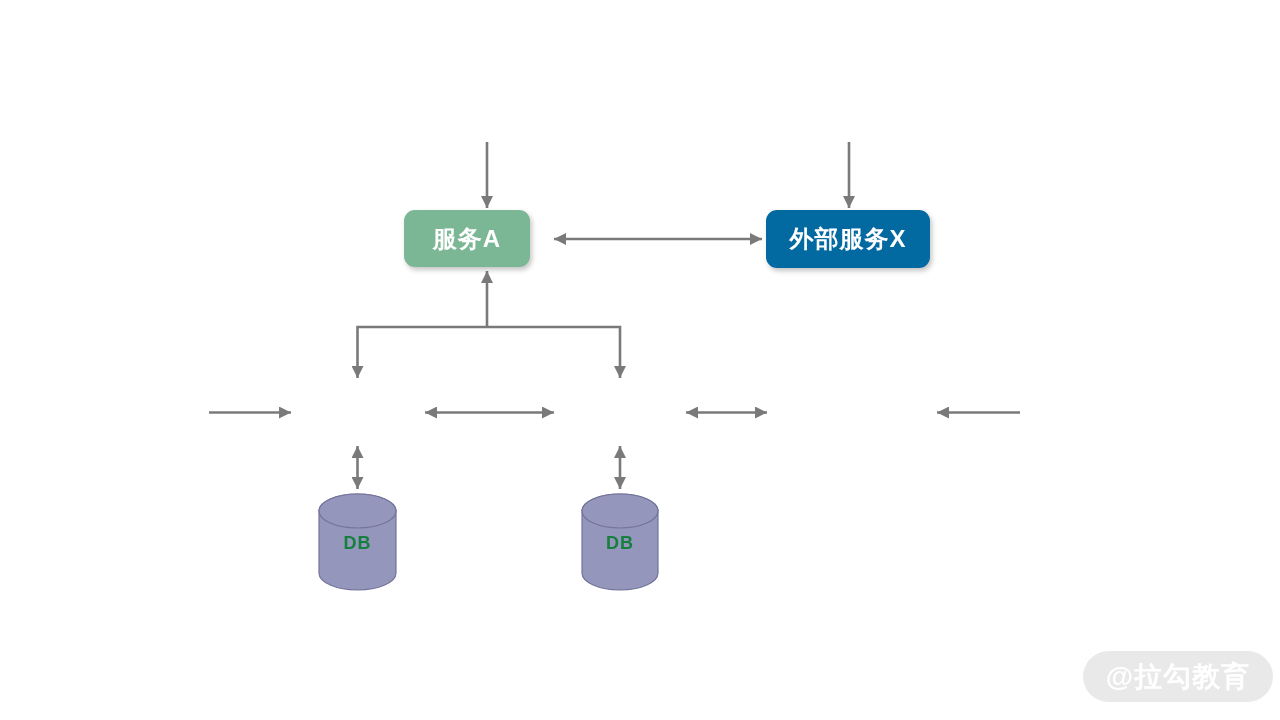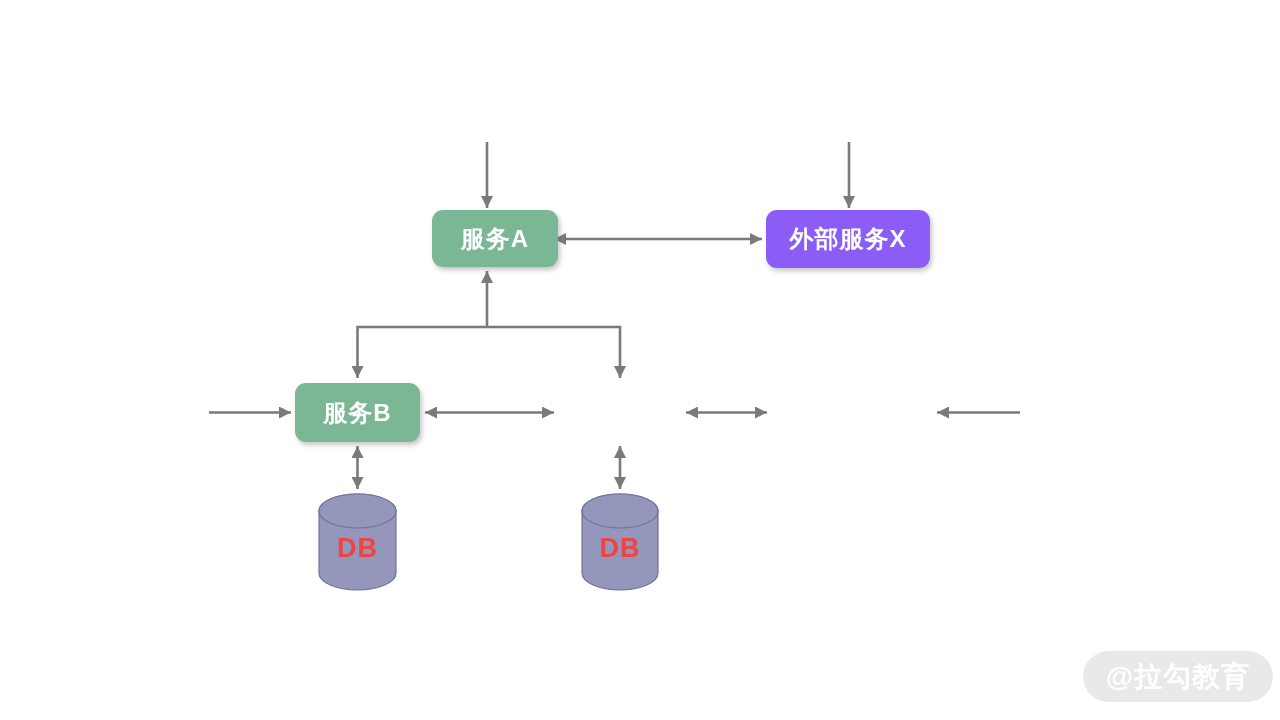--- a/index.html
+++ b/index.html
@@ -19,24 +19,24 @@
     display: flex; align-items: center; justify-content: center;
     border-radius: 11px;
     color: #ffffff;
     font-size: 24px; font-weight: 700;
     letter-spacing: 1px;
     box-shadow: 2px 3px 5px rgba(110,110,110,0.40);
     box-sizing: border-box;
     user-select: none;
   }
   .node.service  { background: #7cb795; }
-  .node.external { background: #8b5cf6; }
+  .node.external { background: #0369a1; }
   .db {
     position: absolute;
-    color: #ef4444; font-weight: 700; font-size: 27px;
+    color: #15803d; font-weight: 700; font-size: 18px;
   }
   .db svg { position: absolute; left: 0; top: 0; }
   .db .db-label {
     position: absolute; left: 0; top: 40px; width: 100%;
     text-align: center; letter-spacing: 1px;
   }
   .watermark {
     position: absolute;
     left: 1083px; top: 651px; width: 190px; height: 51px;
     background: #e9e9e9;
@@ -76,31 +76,28 @@
 
     <line x1="686" y1="412.5" x2="767" y2="412.5" marker-start="url(#arw)" marker-end="url(#arw)"></line>
 
     <line x1="1020" y1="412.5" x2="937" y2="412.5" marker-end="url(#arw)"></line>
 
     <line x1="357.5" y1="446" x2="357.5" y2="489" marker-start="url(#arw)" marker-end="url(#arw)"></line>
 
     <line x1="620" y1="446" x2="620" y2="489" marker-start="url(#arw)" marker-end="url(#arw)"></line>
   </svg>
 
-  <div class="node service" style="left:432px; top:210px; width:126px; height:57px;">
+  <div class="node service" style="left:404px; top:210px; width:126px; height:57px;">
     <span>服务A</span>
   </div>
 
   <div class="node external" style="left:766px; top:210px; width:164px; height:58px;">
     <span>外部服务X</span>
   </div>
 
-  <div class="node service" style="left:295px; top:383px; width:125px; height:59px;">
-    <span>服务B</span>
-  </div>
 
 
 
   <div class="db" style="left:318px; top:493px; width:79px; height:99px;">
     <svg width="79" height="99" viewBox="0 0 79 99">
       <path d="M1,18 v62 a38.5,17 0 0 0 77,0 v-62 a38.5,17 0 0 0 -77,0 z" fill="#9496bb" stroke="#73739b" stroke-width="1.2"></path>
       <ellipse cx="39.5" cy="18" rx="38.5" ry="17" fill="#9496bb" stroke="#73739b" stroke-width="1.2"></ellipse>
     </svg>
     <span class="db-label">DB</span>
   </div>

